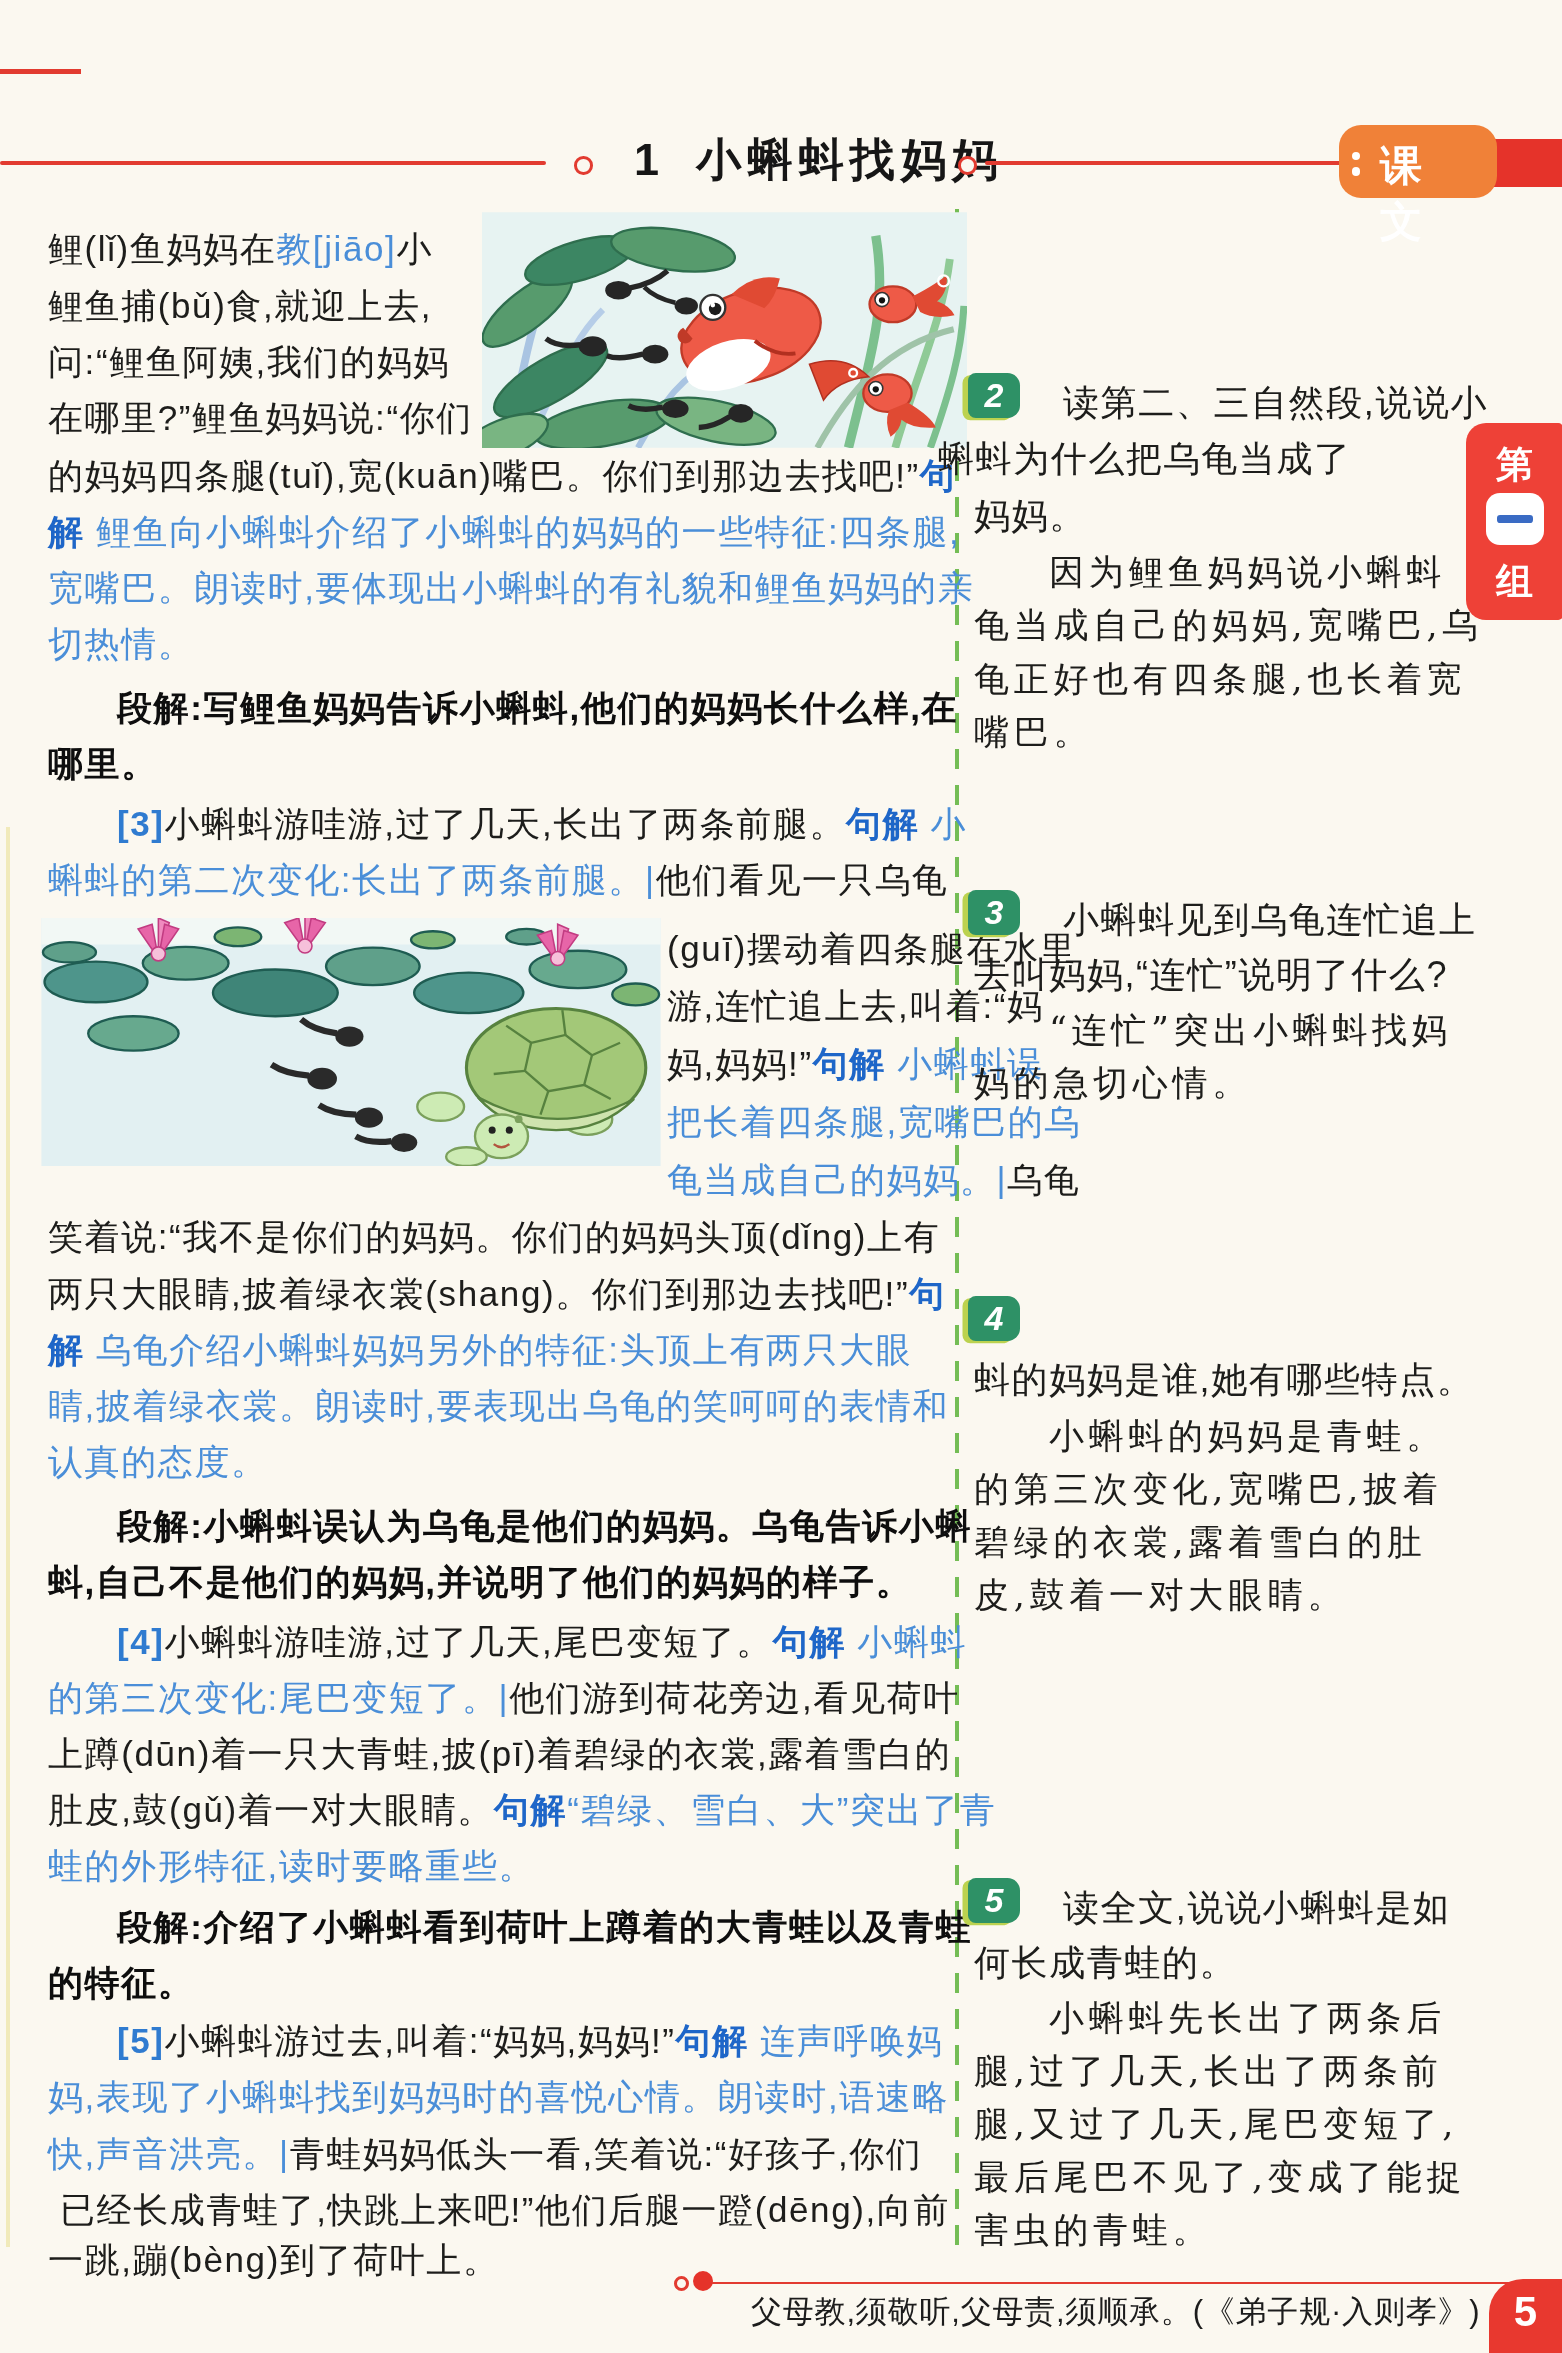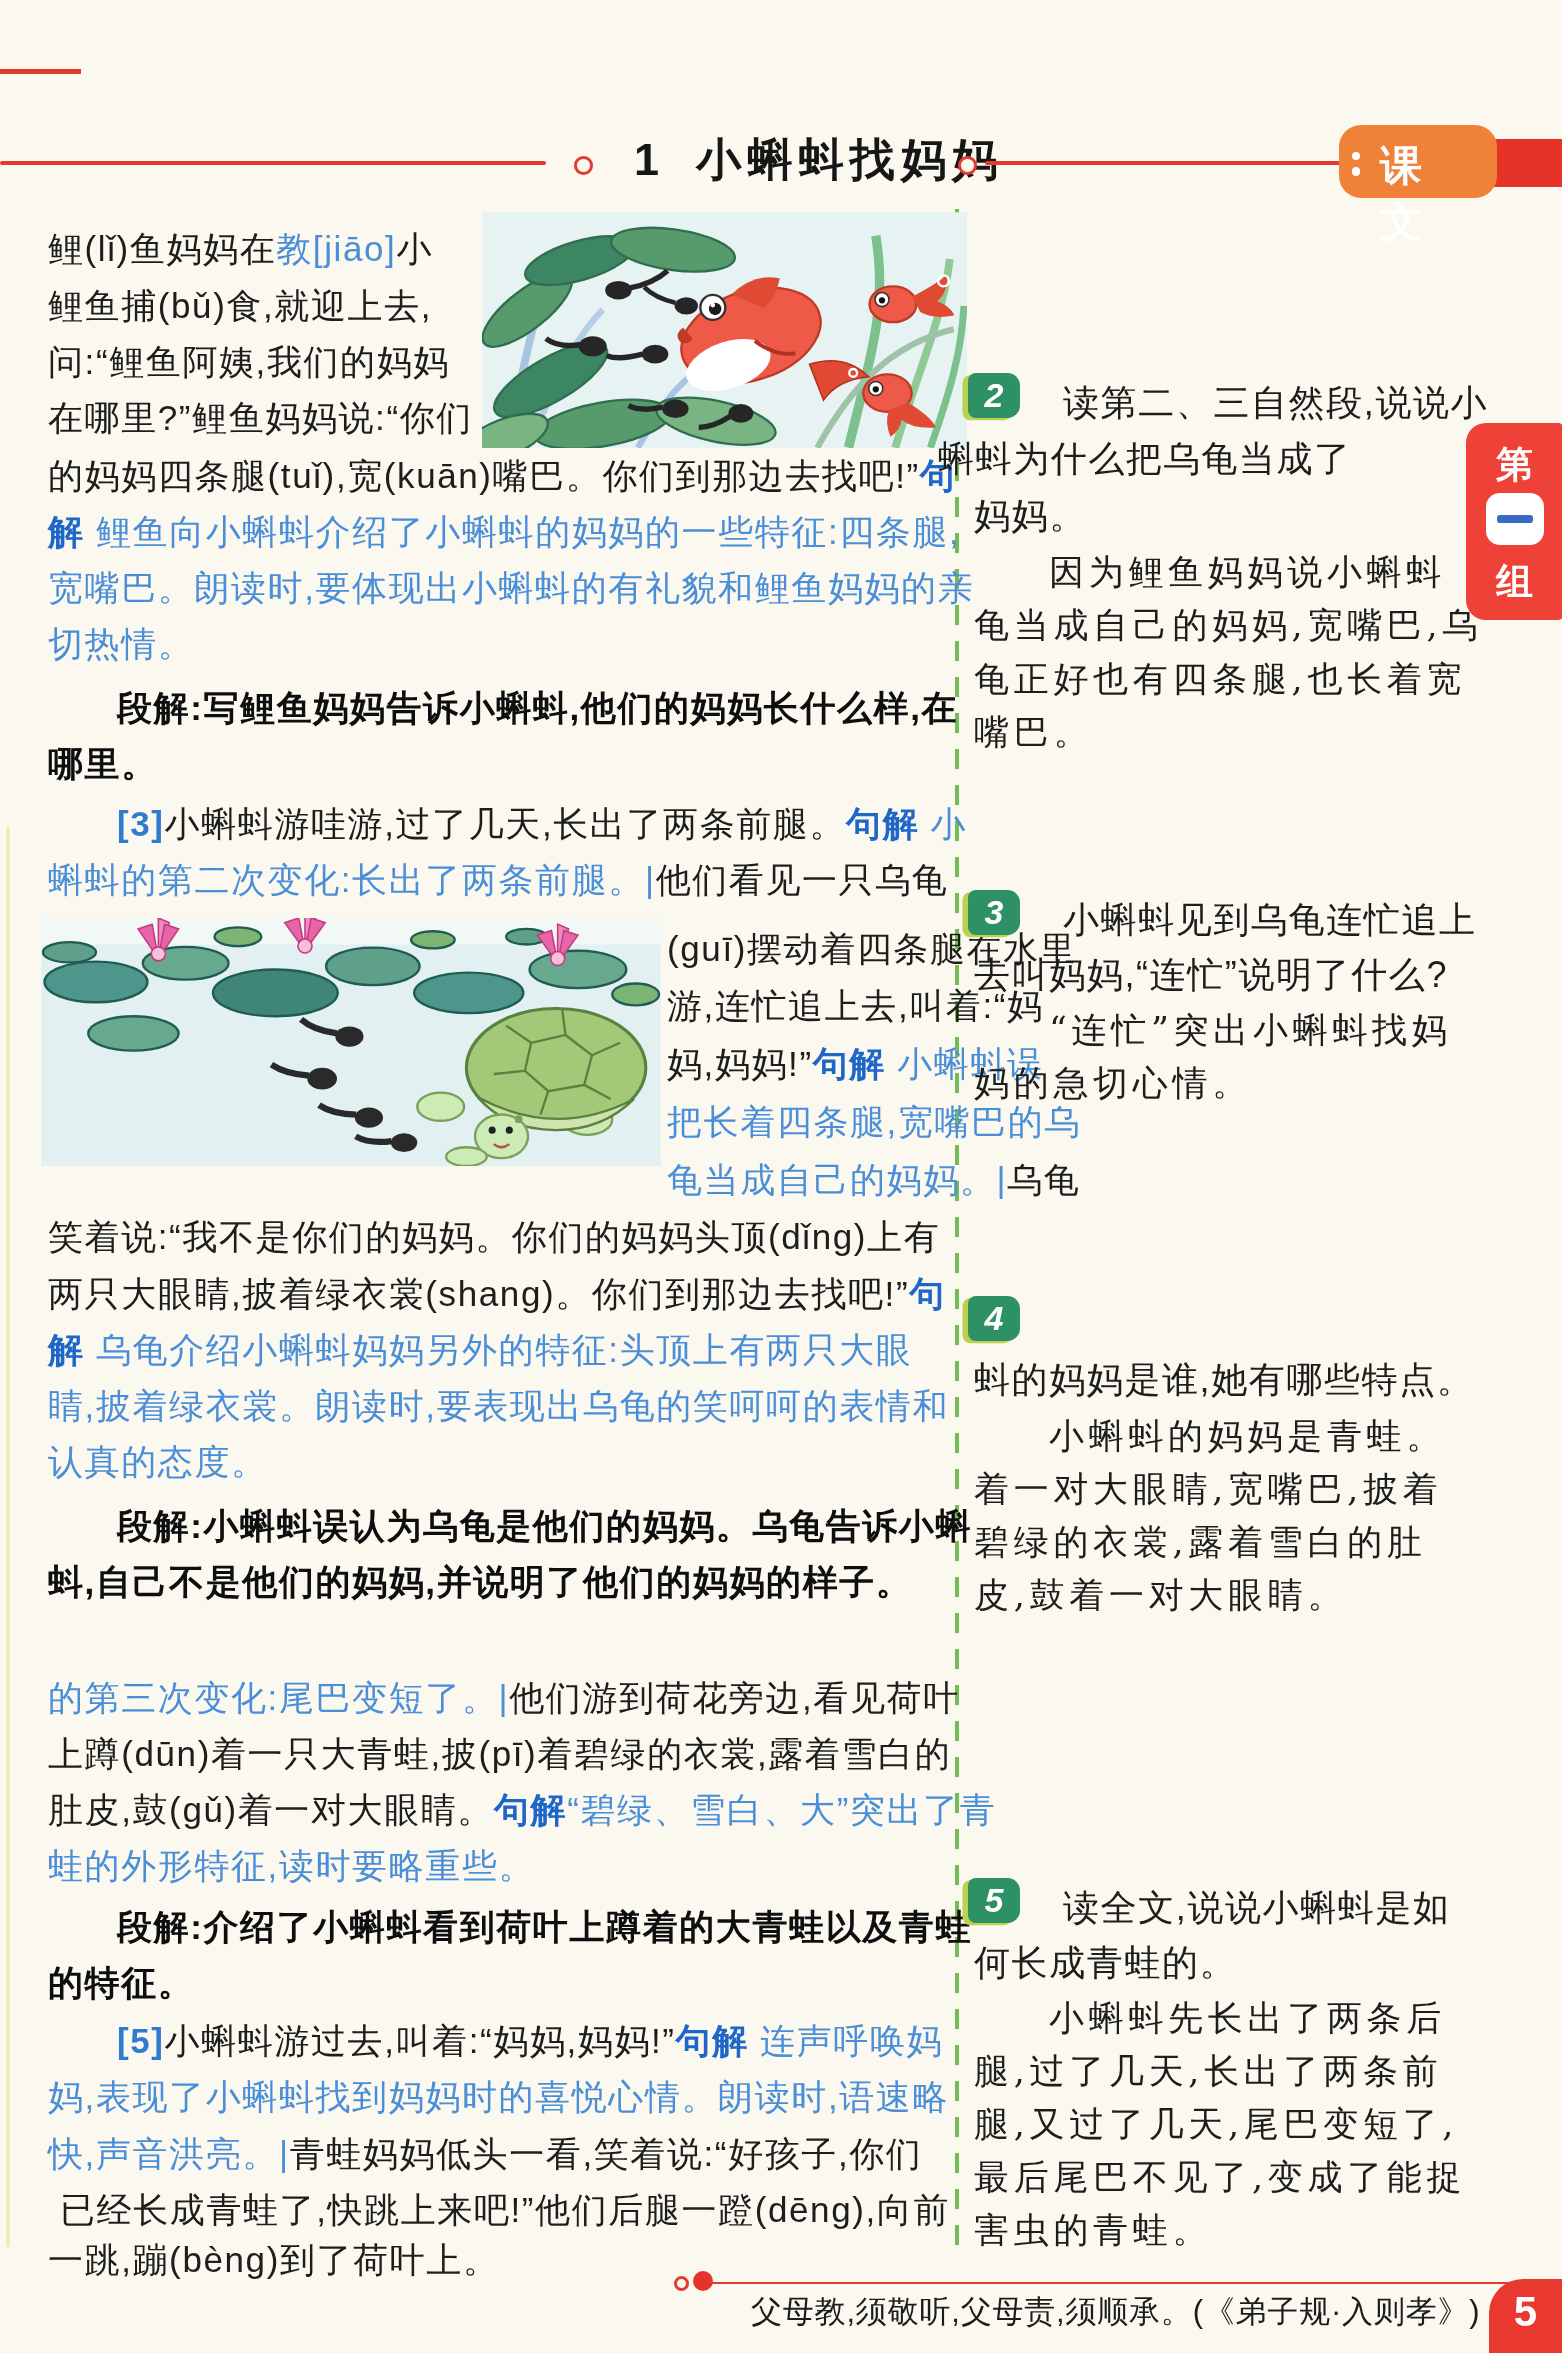--- a/index.html
+++ b/index.html
@@ -220,20 +220,21 @@
       <div class="tl ln-m" style="top: 1041px; left: 667px;"><span class="s-b">妈,妈妈!”</span><span class="s-h">句解</span><span class="s-u"> 小蝌蚪误</span></div>
       <div class="tl ln-m" style="top: 1099px; left: 667px;"><span class="s-u">把长着四条腿,宽嘴巴的乌</span></div>
       <div class="tl ln-m" style="top: 1157px; left: 667px;"><span class="s-u">龟当成自己的妈妈。|</span><span class="s-b">乌龟</span></div>
       <div class="tl ln-m" style="top: 1214px; left: 48px;"><span class="s-b">笑着说:“我不是你们的妈妈。你们的妈妈头顶(dǐng)上有</span></div>
       <div class="tl ln-m" style="top: 1271px; left: 48px;"><span class="s-b">两只大眼睛,披着绿衣裳(shang)。你们到那边去找吧!”</span><span class="s-h">句</span></div>
       <div class="tl ln-m" style="top: 1327px; left: 48px;"><span class="s-h">解 </span><span class="s-u">乌龟介绍小蝌蚪妈妈另外的特征:头顶上有两只大眼</span></div>
       <div class="tl ln-m" style="top: 1383px; left: 48px;"><span class="s-u">睛,披着绿衣裳。朗读时,要表现出乌龟的笑呵呵的表情和</span></div>
       <div class="tl ln-m" style="top: 1439px; left: 48px;"><span class="s-u">认真的态度。</span></div>
       <div class="tl ln-m" style="top: 1503px; left: 117px;"><span class="s-k">段解:小蝌蚪误认为乌龟是他们的妈妈。乌龟告诉小蝌</span></div>
       <div class="tl ln-m" style="top: 1559px; left: 48px;"><span class="s-k">蚪,自己不是他们的妈妈,并说明了他们的妈妈的样子。</span></div>
+      <div class="tl ln-m" style="top: 1619px; left: 117px;"><span class="s-n">[4]</span><span class="s-b">小蝌蚪游哇游,过了几天,尾巴变短了。</span><span class="s-h">句解</span><span class="s-u"> 小蝌蚪</span></div>
       <div class="tl ln-m" style="top: 1675px; left: 48px;"><span class="s-u">的第三次变化:尾巴变短了。|</span><span class="s-b">他们游到荷花旁边,看见荷叶</span></div>
       <div class="tl ln-m" style="top: 1731px; left: 48px;"><span class="s-b">上蹲(dūn)着一只大青蛙,披(pī)着碧绿的衣裳,露着雪白的</span></div>
       <div class="tl ln-m" style="top: 1787px; left: 48px;"><span class="s-b">肚皮,鼓(gǔ)着一对大眼睛。</span><span class="s-h">句解</span><span class="s-u">“碧绿、雪白、大”突出了青</span></div>
       <div class="tl ln-m" style="top: 1843px; left: 48px;"><span class="s-u">蛙的外形特征,读时要略重些。</span></div>
       <div class="tl ln-m" style="top: 1904px; left: 117px;"><span class="s-k">段解:介绍了小蝌蚪看到荷叶上蹲着的大青蛙以及青蛙</span></div>
       <div class="tl ln-m" style="top: 1960px; left: 48px;"><span class="s-k">的特征。</span></div>
       <div class="tl ln-m" style="top: 2018px; left: 117px;"><span class="s-n">[5]</span><span class="s-b">小蝌蚪游过去,叫着:“妈妈,妈妈!”</span><span class="s-h">句解</span><span class="s-u"> 连声呼唤妈</span></div>
       <div class="tl ln-m" style="top: 2074px; left: 48px;"><span class="s-u">妈,表现了小蝌蚪找到妈妈时的喜悦心情。朗读时,语速略</span></div>
       <div class="tl ln-m" style="top: 2131px; left: 48px;"><span class="s-u">快,声音洪亮。|</span><span class="s-b">青蛙妈妈低头一看,笑着说:“好孩子,你们</span></div>
       <div class="tl ln-m" style="top: 2187px; left: 48px; margin-left: 12px;"><span class="s-b">已经长成青蛙了,快跳上来吧!”他们后腿一蹬(dēng),向前</span></div>
@@ -246,21 +247,21 @@
       <div class="tl ln-a" style="top: 549px; left: 1049px;"><span class="s-b">因为鲤鱼妈妈说小蝌蚪</span></div>
       <div class="tl ln-a" style="top: 602px; left: 974px;"><span class="s-b">龟当成自己的妈妈,宽嘴巴,乌</span></div>
       <div class="tl ln-a" style="top: 656px; left: 974px;"><span class="s-b">龟正好也有四条腿,也长着宽</span></div>
       <div class="tl ln-a" style="top: 709px; left: 974px;"><span class="s-b">嘴巴。</span></div>
       <div class="tl ln-q" style="top: 896px; left: 1063px;"><span class="s-b">小蝌蚪见到乌龟连忙追上</span></div>
       <div class="tl ln-q" style="top: 951px; left: 974px;"><span class="s-b">去叫妈妈,“连忙”说明了什么?</span></div>
       <div class="tl ln-a" style="top: 1007px; left: 1049px;"><span class="s-b">“连忙”突出小蝌蚪找妈</span></div>
       <div class="tl ln-a" style="top: 1060px; left: 974px;"><span class="s-b">妈的急切心情。</span></div>
       <div class="tl ln-q" style="top: 1356px; left: 974px;"><span class="s-b">蚪的妈妈是谁,她有哪些特点。</span></div>
       <div class="tl ln-a" style="top: 1413px; left: 1049px;"><span class="s-b">小蝌蚪的妈妈是青蛙。</span></div>
-      <div class="tl ln-a" style="top: 1466px; left: 974px;"><span class="s-b">着一对大眼睛,宽嘴巴,披着</span></div>
+      <div class="tl ln-a" style="top: 1466px; left: 974px;"><span class="s-b">的第三次变化,宽嘴巴,披着</span></div>
       <div class="tl ln-a" style="top: 1519px; left: 974px;"><span class="s-b">碧绿的衣裳,露着雪白的肚</span></div>
       <div class="tl ln-a" style="top: 1572px; left: 974px;"><span class="s-b">皮,鼓着一对大眼睛。</span></div>
       <div class="tl ln-q" style="top: 1884px; left: 1063px;"><span class="s-b">读全文,说说小蝌蚪是如</span></div>
       <div class="tl ln-q" style="top: 1939px; left: 974px;"><span class="s-b">何长成青蛙的。</span></div>
       <div class="tl ln-a" style="top: 1995px; left: 1049px;"><span class="s-b">小蝌蚪先长出了两条后</span></div>
       <div class="tl ln-a" style="top: 2048px; left: 974px;"><span class="s-b">腿,过了几天,长出了两条前</span></div>
       <div class="tl ln-a" style="top: 2101px; left: 974px;"><span class="s-b">腿,又过了几天,尾巴变短了,</span></div>
       <div class="tl ln-a" style="top: 2154px; left: 974px;"><span class="s-b">最后尾巴不见了,变成了能捉</span></div>
       <div class="tl ln-a" style="top: 2207px; left: 974px;"><span class="s-b">害虫的青蛙。</span></div>
     </div>

